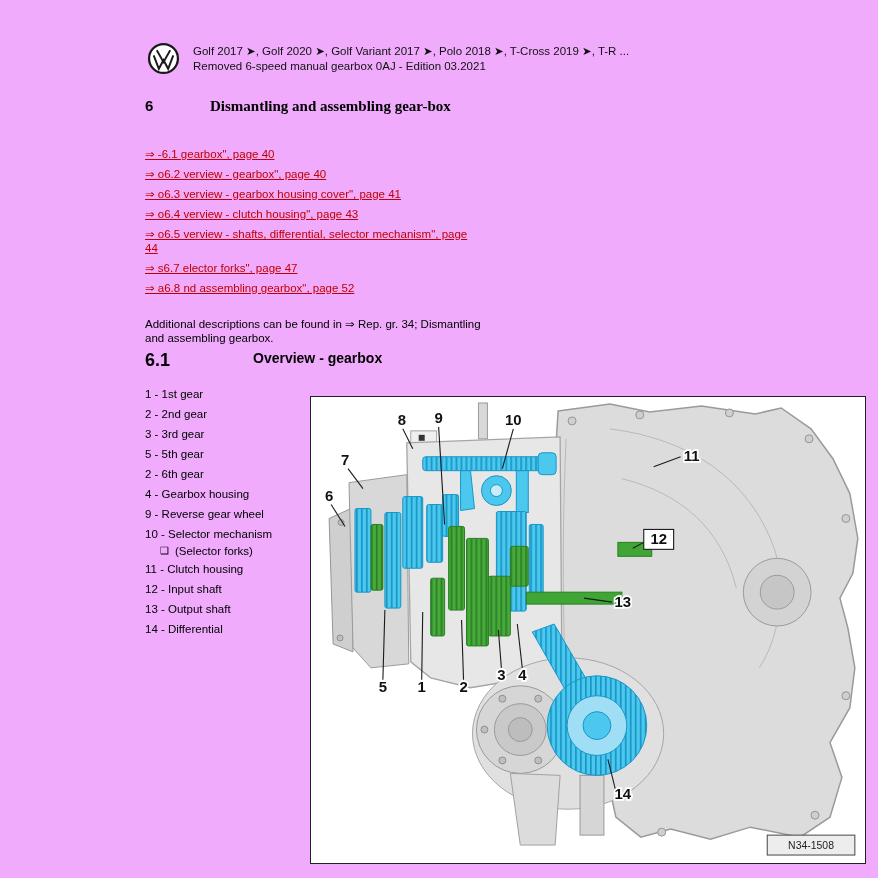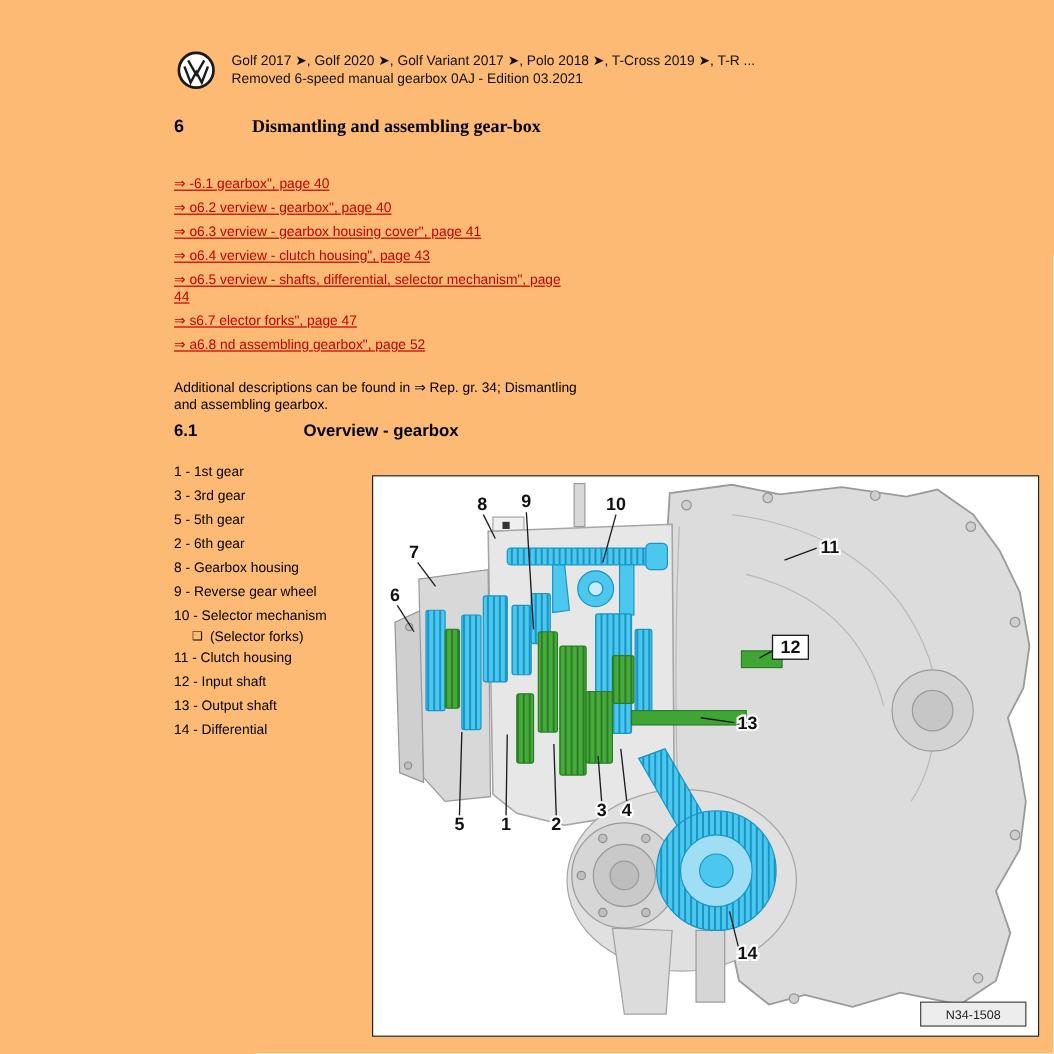--- a/index.html
+++ b/index.html
@@ -1,36 +1,36 @@
 <!DOCTYPE html>
 <html><head>
 <meta charset="utf-8">
 <style>
   * { margin:0; padding:0; box-sizing:border-box; }
   html,body { background:#ffffff; }
   .page {
-    position:relative; width:878px; height:878px; background:#fdba74;
+    position:relative; width:878px; height:878px; background:#f0abfc;
     font-family:"Liberation Sans", sans-serif; color:#000; overflow:hidden;
   }
   
   .doc-header { position:absolute; left:147px; top:42px; display:flex; gap:13px; }
   .logo { width:33px; height:33px; flex:0 0 auto; }
   .header-lines { font-size:11.5px; line-height:15px; padding-top:2px; color:#111; }
   
   .sec-row { position:absolute; left:145px; top:97px; display:flex; }
   .sec-num { font-size:15px; font-weight:bold; width:65px; }
   .sec-title { font-size:15px; font-weight:bold; width:272px; line-height:19px;font-family:Liberation Serif, serif; }
   
   .toc { position:absolute; left:145px; top:147px; width:338px; }
   .toc-link { display:block; color:#c00000; font-size:11.5px; line-height:14px; margin-bottom:6px; text-decoration:underline; }
   
   .note { position:absolute; left:145px; top:317px; width:342px; font-size:11.5px; line-height:14px; }
   
   .subsec-row { position:absolute; left:145px; top:350px; display:flex; }
-  .subsec-num { font-size:14px; font-weight:bold; width:65px; }
+  .subsec-num { font-size:18px; font-weight:bold; width:65px; }
   .subsec-title { font-size:14px; font-weight:bold;margin-left:43px; }
   
   .legend { position:absolute; left:145px; top:384px; list-style:none; font-size:11.5px; width:170px; }
   .legend li { line-height:20px; }
   .legend li.sub { line-height:15px; padding-left:15px; }
   .legend .bullet { display:inline-block; margin-right:6px; font-size:10px; position:relative; top:-1px; }
   
   .figure { position:absolute; left:310px; top:396px; width:556px; height:468px; border:1px solid #222; background:#fff; }
   .figure svg { display:block; width:100%; height:100%; }
 </style>
@@ -70,24 +70,25 @@
 
   <p class="note">Additional descriptions can be found in ⇒ Rep. gr. 34; Dismantling and assembling gearbox.</p>
 
   <div class="subsec-row">
     <span class="subsec-num">6.1</span>
     <h2 class="subsec-title">Overview - gearbox</h2>
   </div>
 
   <ul class="legend">
     <li>1 - 1st gear</li>
+    <li>2 - 2nd gear</li>
     <li>3 - 3rd gear</li>
     <li>5 - 5th gear</li>
     <li>2 - 6th gear</li>
-    <li>8 - Gearbox housing</li>
+    <li>4 - Gearbox housing</li>
     <li>9 - Reverse gear wheel</li>
     <li>10 - Selector mechanism</li>
     <li class="sub">
       <span class="bullet">❑</span><span>(Selector forks)</span>
     </li>
     <li>11 - Clutch housing</li>
     <li>12 - Input shaft</li>
     <li>13 - Output shaft</li>
     <li>14 - Differential</li>
   </ul>

